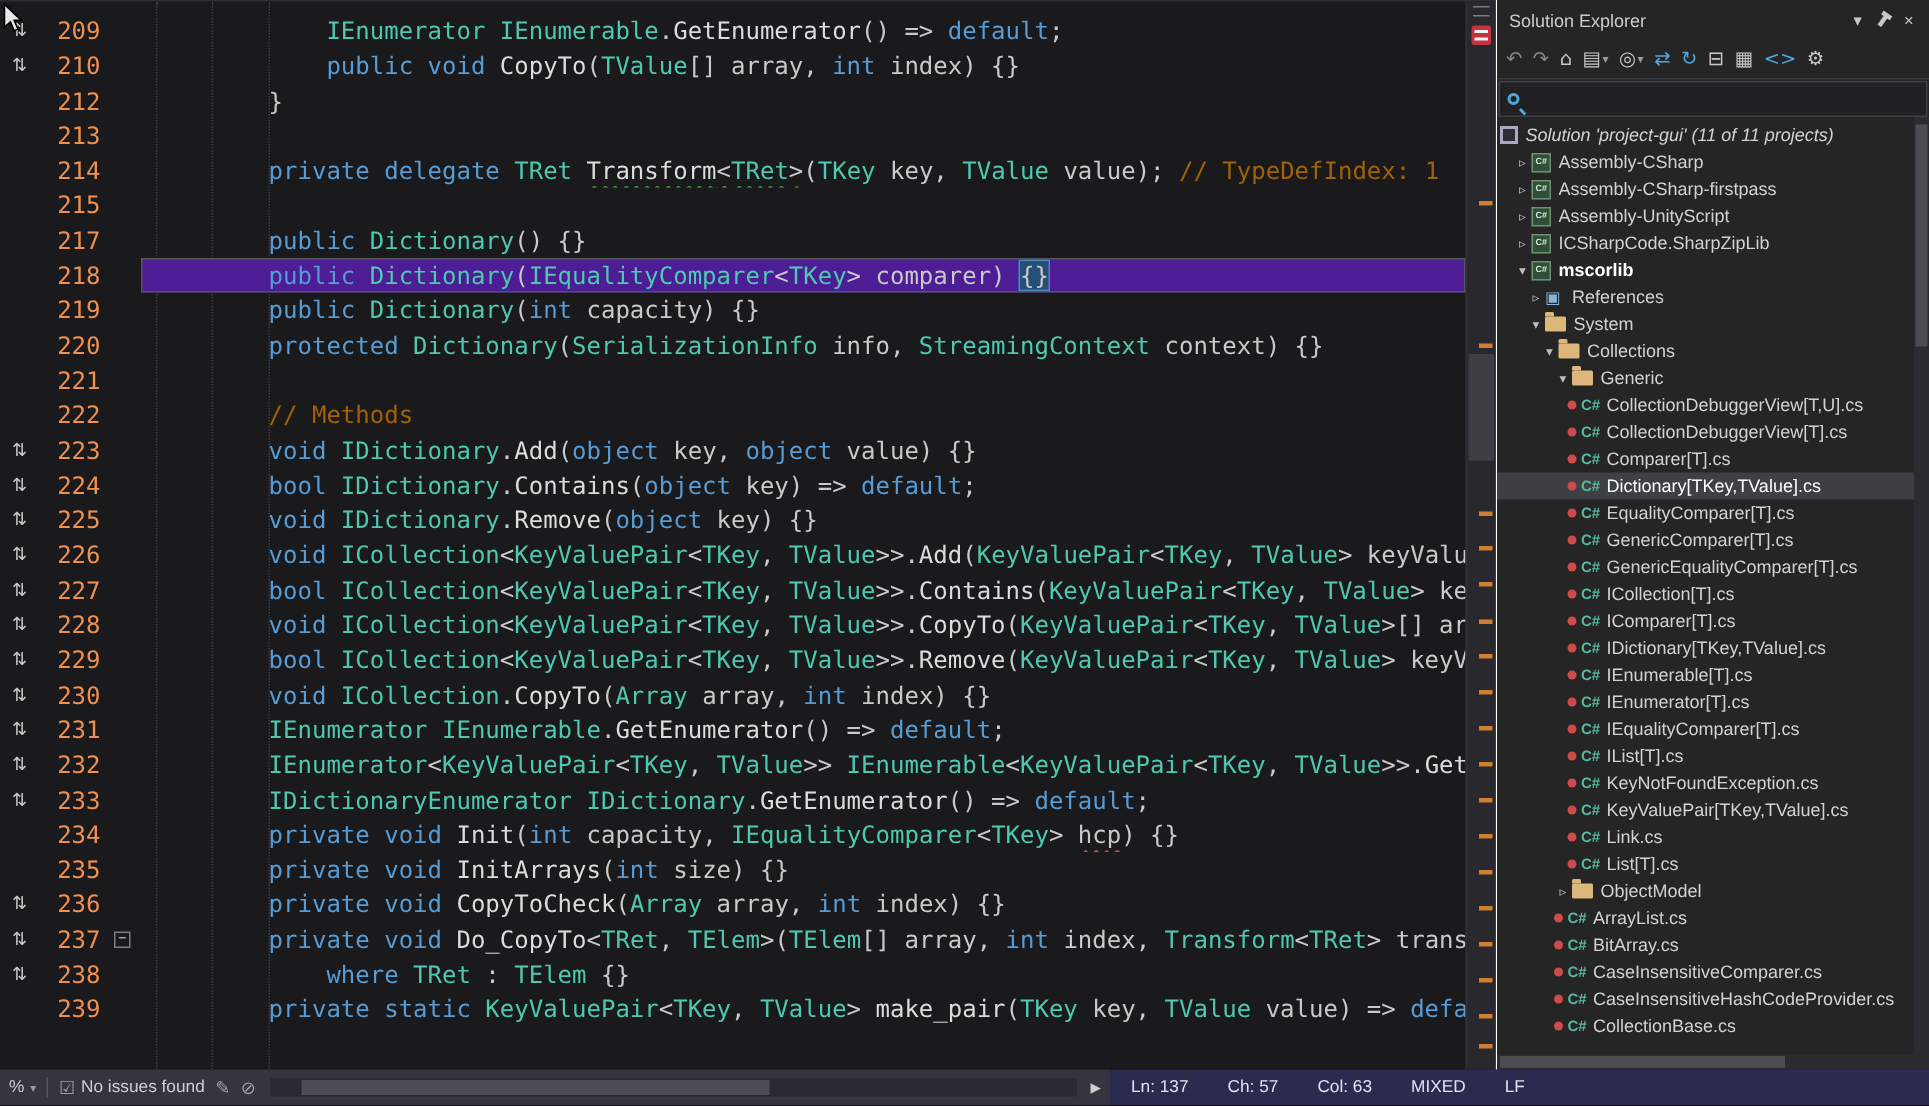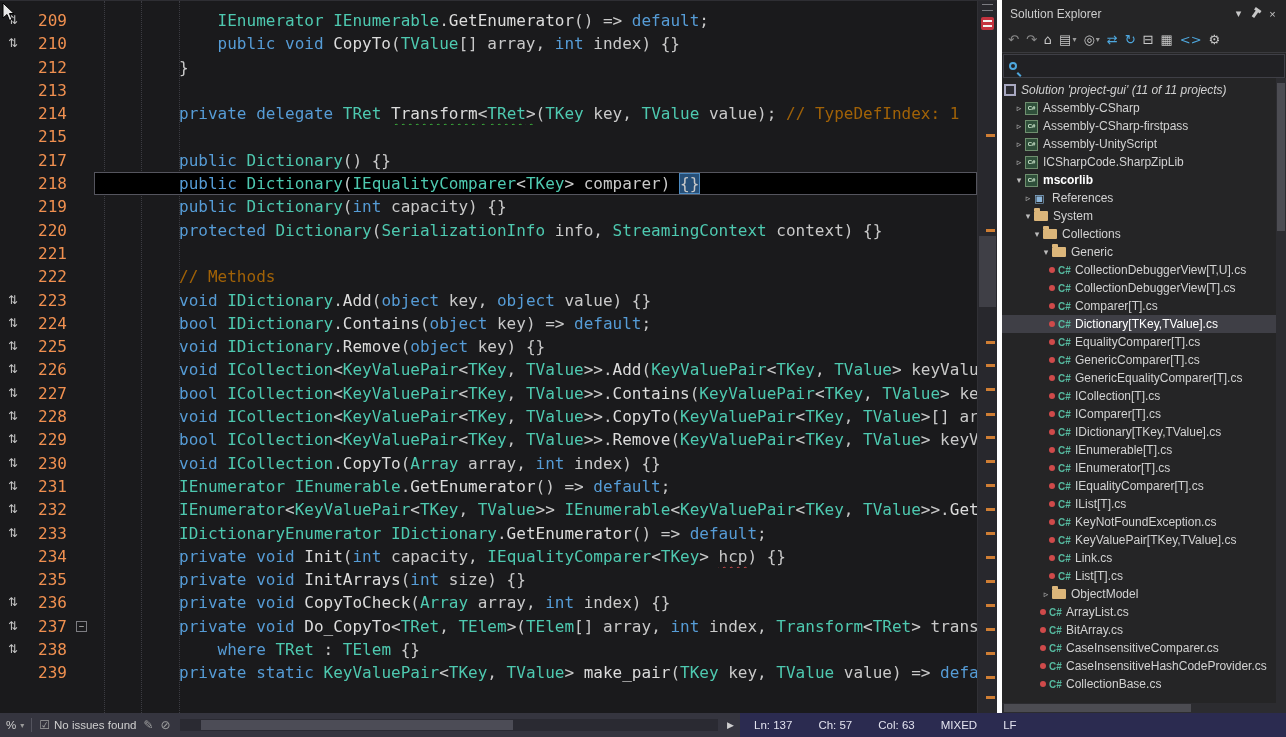--- a/index.html
+++ b/index.html
@@ -16,37 +16,37 @@
   .crow{display:flex;height:23.3px;align-items:stretch;}
   .gut{width:26px;flex:0 0 26px;text-align:center;}
   .gicon{font-family:"DejaVu Sans",sans-serif;font-size:12px;line-height:23.3px;color:#c8c8c8;}
   .lnum{width:46px;flex:0 0 46px;text-align:right;padding-right:5px;color:#f09050;
         font:16px/23.3px "DejaVu Sans Mono",monospace;}
   .outm{width:22px;flex:0 0 22px;position:relative;}
   .fold{position:absolute;left:4px;top:6px;width:11px;height:11px;border:1px solid #7d7d82;
         color:#c2c2c2;font:9px/9px "DejaVu Sans Mono",monospace;text-align:center;background:#1a1a1c;}
   .ltext{flex:1;min-width:0;overflow:hidden;white-space:pre;font:16px/23.3px "DejaVu Sans Mono",monospace;
          color:#c9c9c9;padding-left:8px;}
-  .cur{outline:1px solid #55555e;outline-offset:-1px;background:#000000;}
+  .cur{outline:1px solid #55555e;outline-offset:-1px;background:#4c1d95;}
   .k{color:#569cd6;} .t{color:#4ec9b0;} .m{color:#dcdcdc;} .p{color:#c9c9c9;} .c{color:#a16207;}
   .gsq{text-decoration:underline wavy #3dbb3d 1px;text-underline-offset:4px;text-decoration-skip-ink:none;}
   .rsq{text-decoration:underline wavy #d24b4b 1px;text-underline-offset:4px;text-decoration-skip-ink:none;}
   .selb{background:#264f78;outline:1px solid #4d8ac0;}
 
   
   .vscroll{width:20px;flex:0 0 20px;background:#28282d;border-left:1px solid #303035;position:relative;}
   .vgrip{height:7px;margin:3px 4px 0 4px;border-top:1px solid #7c7c82;border-bottom:1px solid #7c7c82;}
   .health{width:13px;height:13px;background:#c4333f;border-radius:2px;margin:6px auto 0 auto;position:relative;}
   .health:before,.health:after{content:"";position:absolute;left:2px;right:2px;height:2px;background:#f2f2f2;}
   .health:before{top:3px;} .health:after{top:8px;}
   .vthumb{position:absolute;left:1px;right:1px;top:33%;height:10%;background:#3f3f46;}
   .mark{position:absolute;right:2px;width:9px;height:3px;background:#cf7e34;}
 
   
-  .sidebar{width:289px;flex:0 0 289px;background:#252526;border-left:5px solid #ffffff;
+  .sidebar{width:289px;flex:0 0 289px;background:#252526;border-left:1px solid #ffffff;
            display:flex;flex-direction:column;color:#d2d2d2;}
   .sb-header{height:27px;display:flex;align-items:center;padding:0 5px 0 8px;font-size:12px;color:#cccccc;}
   .sb-title{flex:1;}
   .hbtn{width:17px;height:16px;display:flex;align-items:center;justify-content:center;color:#c8c8c8;font-size:11px;}
   .pin{display:inline-block;width:3px;height:9px;background:#c8c8c8;position:relative;transform:rotate(35deg);}
   .pin:before{content:"";position:absolute;left:-2px;top:-1px;width:7px;height:3px;background:#c8c8c8;}
   .sb-toolbar{height:26px;display:flex;align-items:center;gap:1px;padding:0 3px;border-bottom:1px solid #3a3a3e;}
   .tbtn{height:20px;padding:0 3px;display:flex;align-items:center;font-size:13px;}
   .tglyph{font-family:"DejaVu Sans",sans-serif;}
   .tcaret{font-size:8px;color:#9a9a9a;margin-left:1px;}

